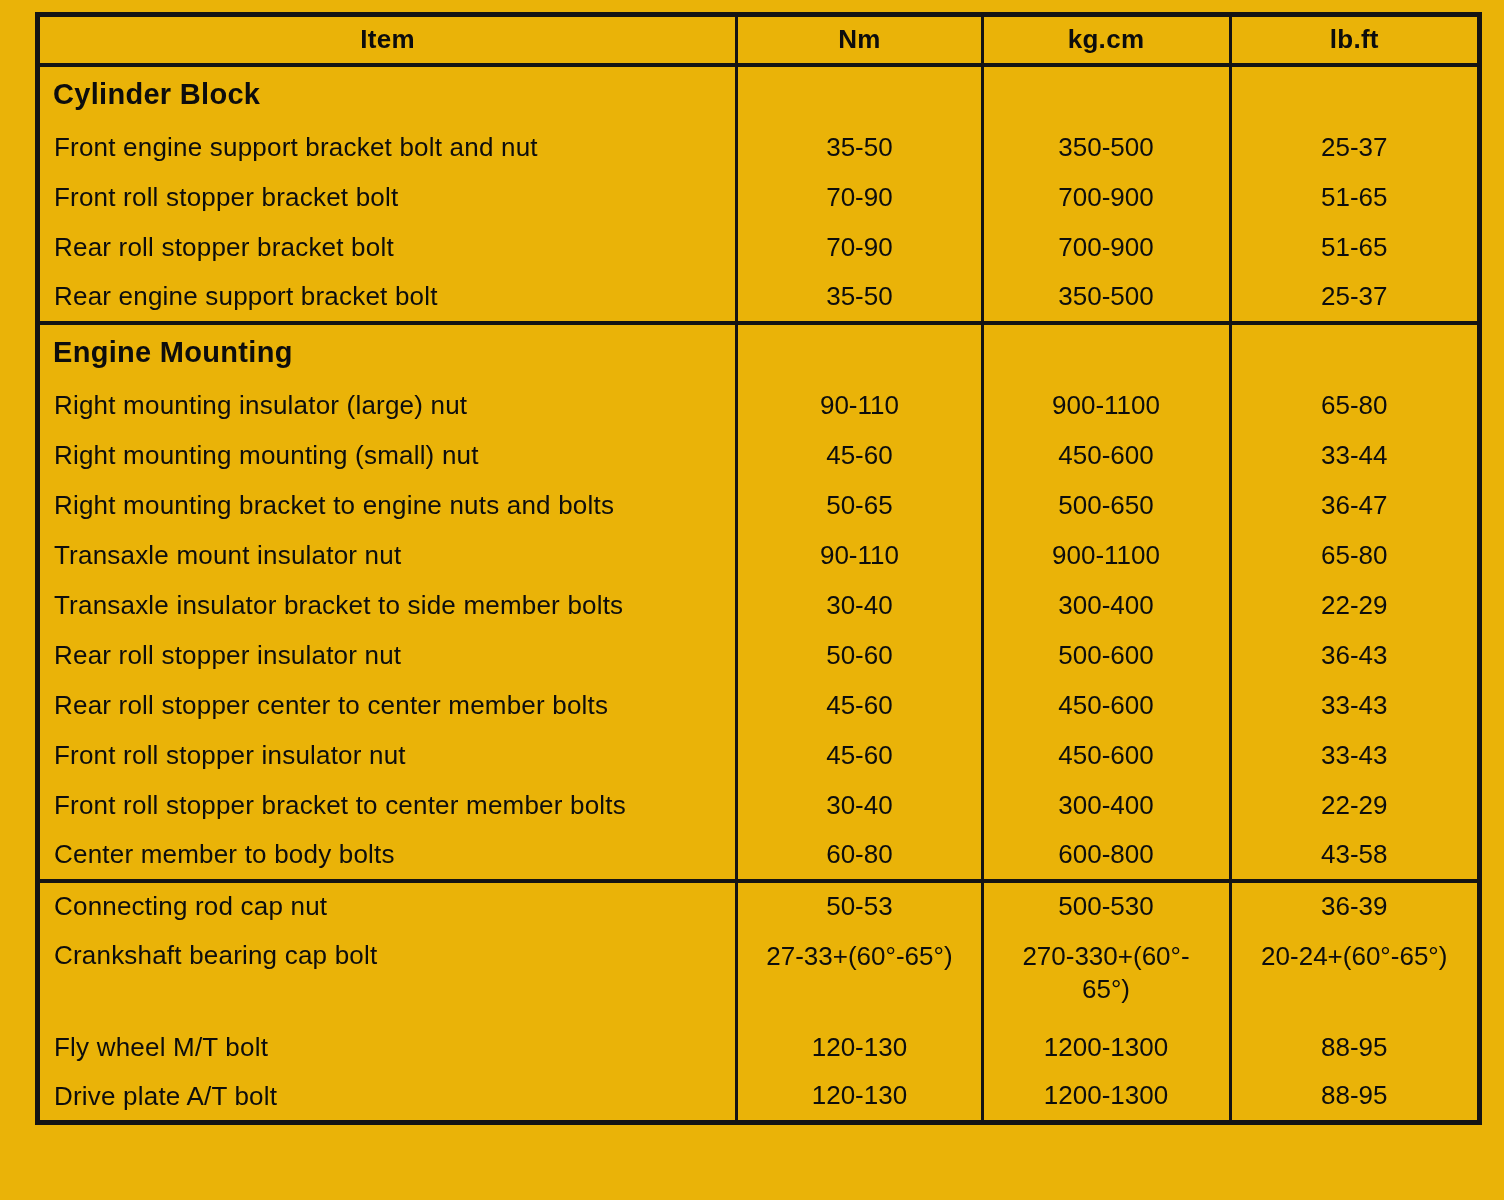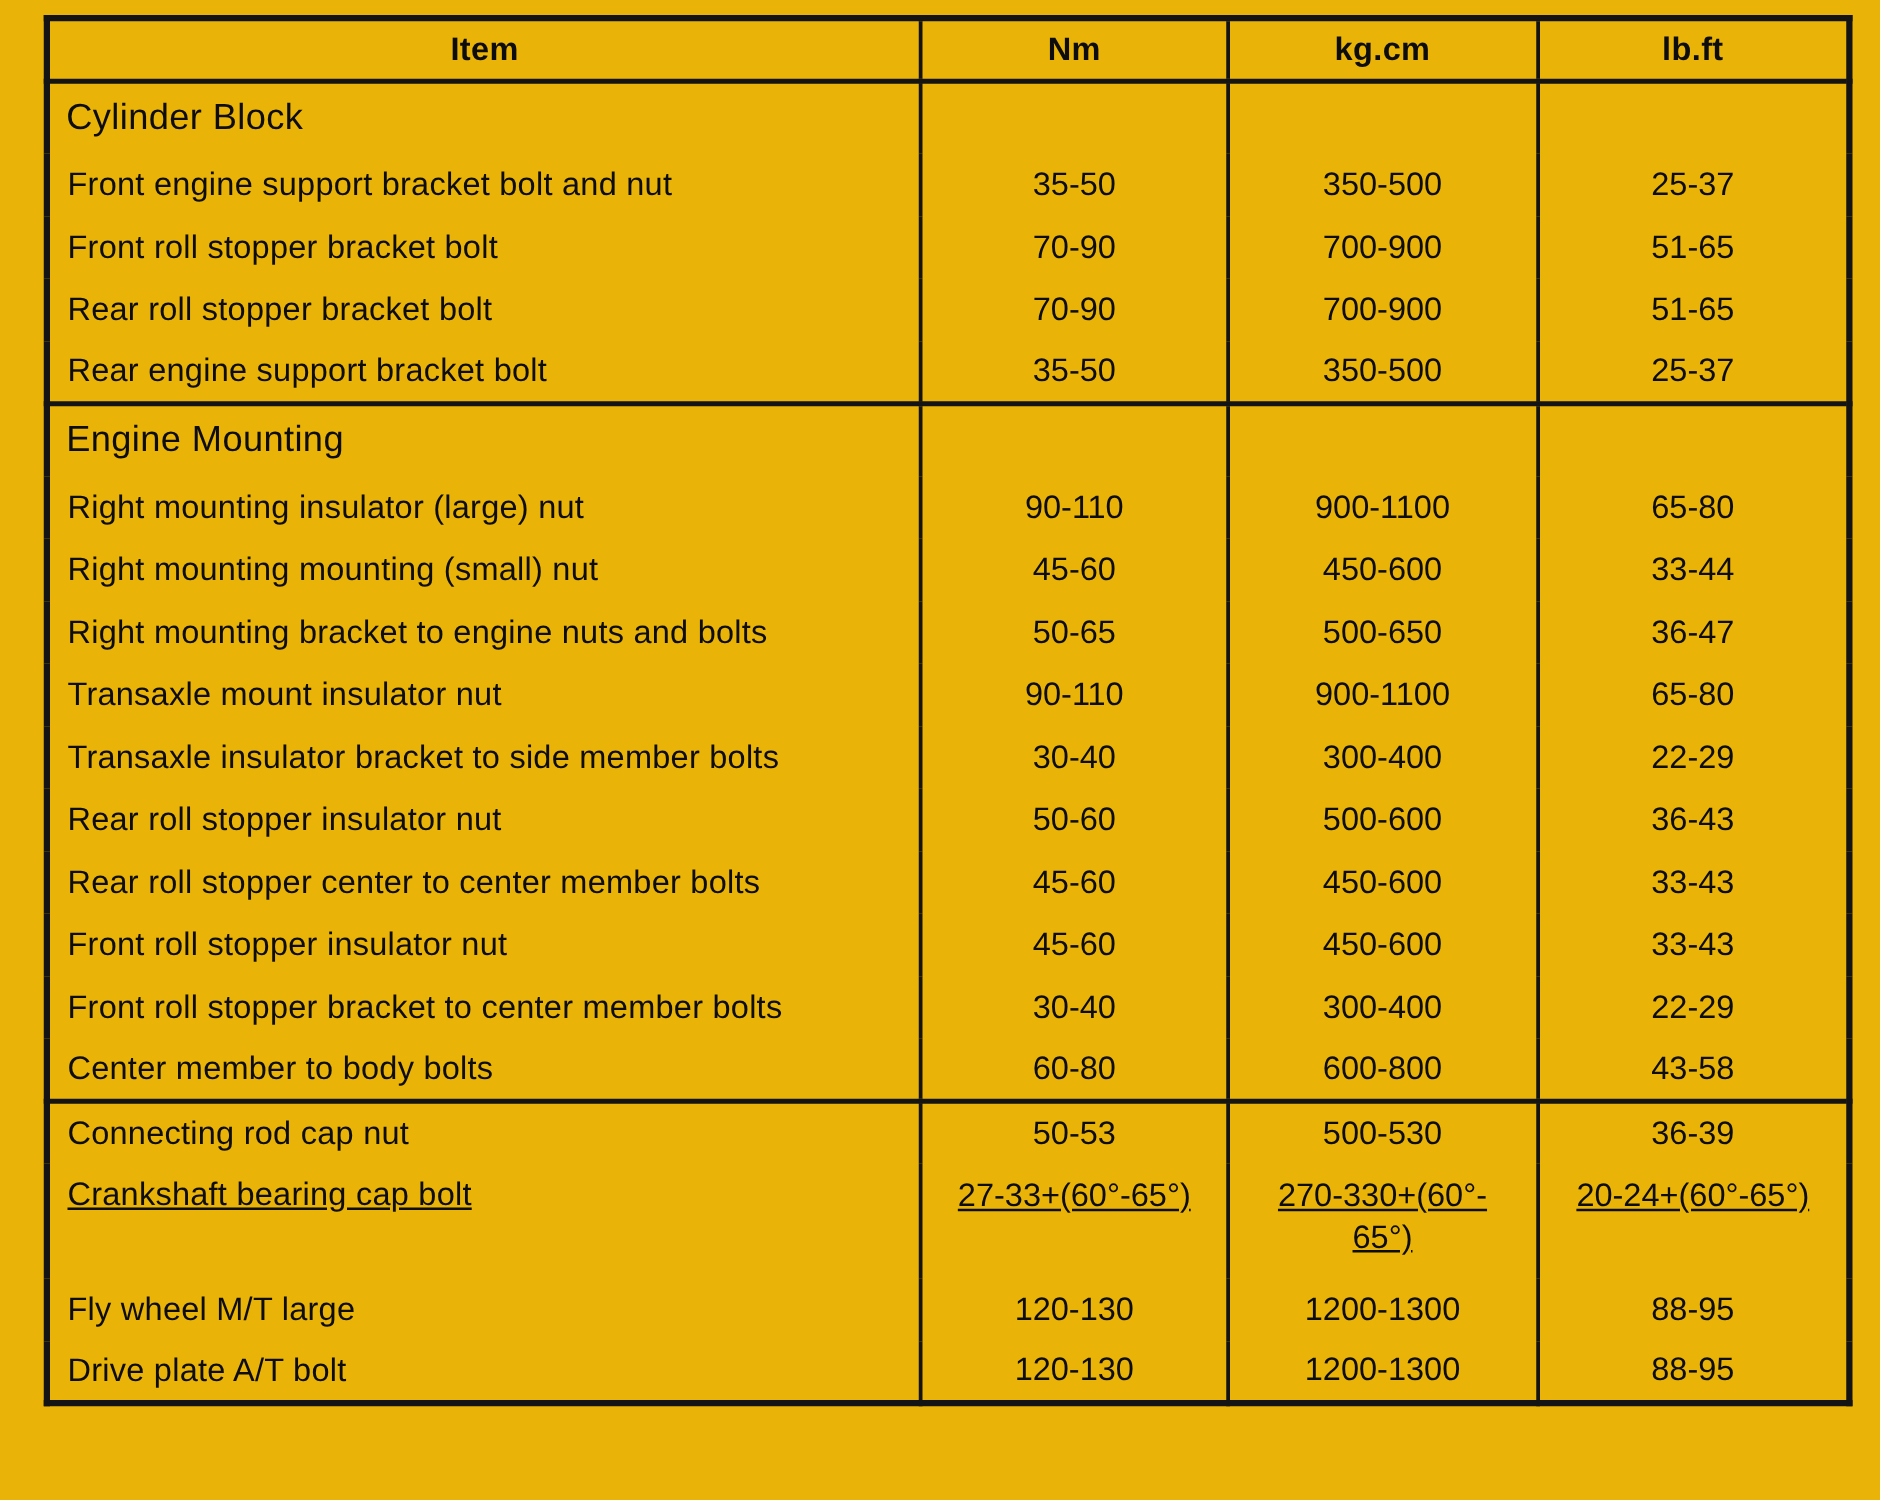--- a/index.html
+++ b/index.html
@@ -37,42 +37,42 @@
     font-weight: bold;
     text-align: center;
     letter-spacing: 0.3px;
   }
 
   tbody.section { border-top: 4px solid #141414; }
 
   tr.title-row { height: 58px; }
   td.section-title {
     font-size: 29px;
-    font-weight: normal;
+    font-weight: bold;
     text-align: left;
     padding-left: 13px;
     letter-spacing: 0.3px;
   }
 
   tr.data-row { height: 50px; }
   td.item {
     font-size: 26px;
     text-align: left;
     padding-left: 14px;
     letter-spacing: 0.2px;
   }
   td.num {
     font-size: 26px;
     text-align: center;
     white-space: pre-line;
     line-height: 1.3;
   }
 
   tr.tall-row { height: 92px; }
-  tr.tall-row td { vertical-align: top; padding-top: 9px; text-decoration: underline; }
+  tr.tall-row td { vertical-align: top; padding-top: 9px; }
 </style>
 </head>
 <body>
 
 <div class="page">
   <table class="spec">
     <colgroup>
       <col class="c-item">
         <col class="c-nm">
         <col class="c-kgcm">
@@ -197,21 +197,21 @@
         <td class="num">36-39</td>
       </tr>
       <tr class="data-row tall-row">
         <td class="item">Crankshaft bearing cap bolt</td>
         <td class="num">27-33+(60°-65°)</td>
         <td class="num">270-330+(60°-
 65°)</td>
         <td class="num">20-24+(60°-65°)</td>
       </tr>
       <tr class="data-row">
-        <td class="item">Fly wheel M/T large</td>
+        <td class="item">Fly wheel M/T bolt</td>
         <td class="num">120-130</td>
         <td class="num">1200-1300</td>
         <td class="num">88-95</td>
       </tr>
       <tr class="data-row">
         <td class="item">Drive plate A/T bolt</td>
         <td class="num">120-130</td>
         <td class="num">1200-1300</td>
         <td class="num">88-95</td>
       </tr>

